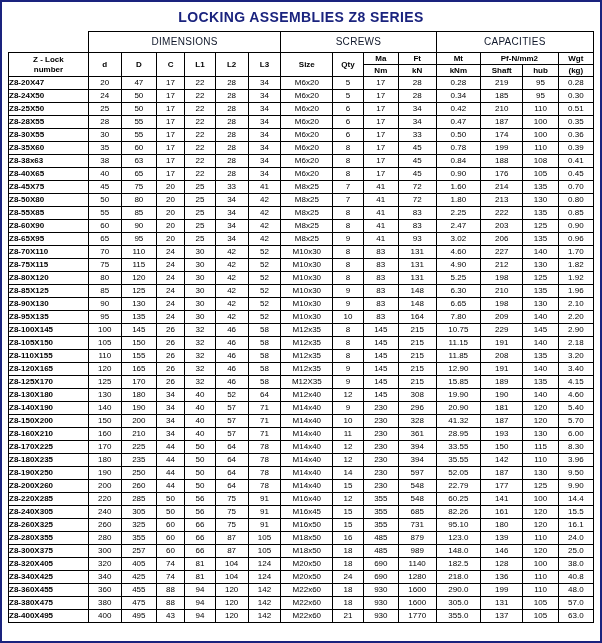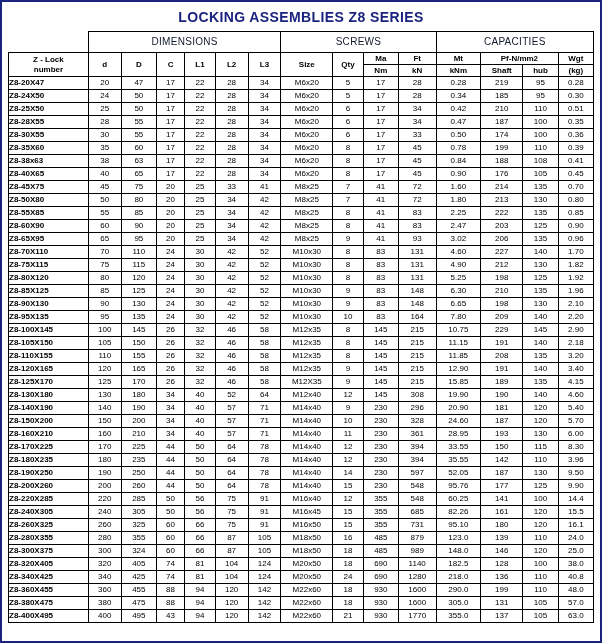--- a/index.html
+++ b/index.html
@@ -568,21 +568,21 @@
           <td>150</td>
           <td>200</td>
           <td>34</td>
           <td>40</td>
           <td>57</td>
           <td>71</td>
           <td>M14x40</td>
           <td>10</td>
           <td>230</td>
           <td>328</td>
-          <td>24.60</td>
+          <td>41.32</td>
           <td>187</td>
           <td>120</td>
           <td>5.70</td>
         </tr>
         <tr>
           <td class="lockcol">Z8-160X210</td>
           <td>160</td>
           <td>210</td>
           <td>34</td>
           <td>40</td>
@@ -653,21 +653,21 @@
           <td>200</td>
           <td>260</td>
           <td>44</td>
           <td>50</td>
           <td>64</td>
           <td>78</td>
           <td>M14x40</td>
           <td>15</td>
           <td>230</td>
           <td>548</td>
-          <td>95.76</td>
+          <td>22.79</td>
           <td>177</td>
           <td>125</td>
           <td>9.90</td>
         </tr>
         <tr>
           <td class="lockcol">Z8-220X285</td>
           <td>220</td>
           <td>285</td>
           <td>50</td>
           <td>56</td>
@@ -729,21 +729,21 @@
           <td>485</td>
           <td>879</td>
           <td>123.0</td>
           <td>139</td>
           <td>110</td>
           <td>24.0</td>
         </tr>
         <tr>
           <td class="lockcol">Z8-300X375</td>
           <td>300</td>
-          <td>324</td>
+          <td>257</td>
           <td>60</td>
           <td>66</td>
           <td>87</td>
           <td>105</td>
           <td>M18x50</td>
           <td>18</td>
           <td>485</td>
           <td>989</td>
           <td>148.0</td>
           <td>146</td>

